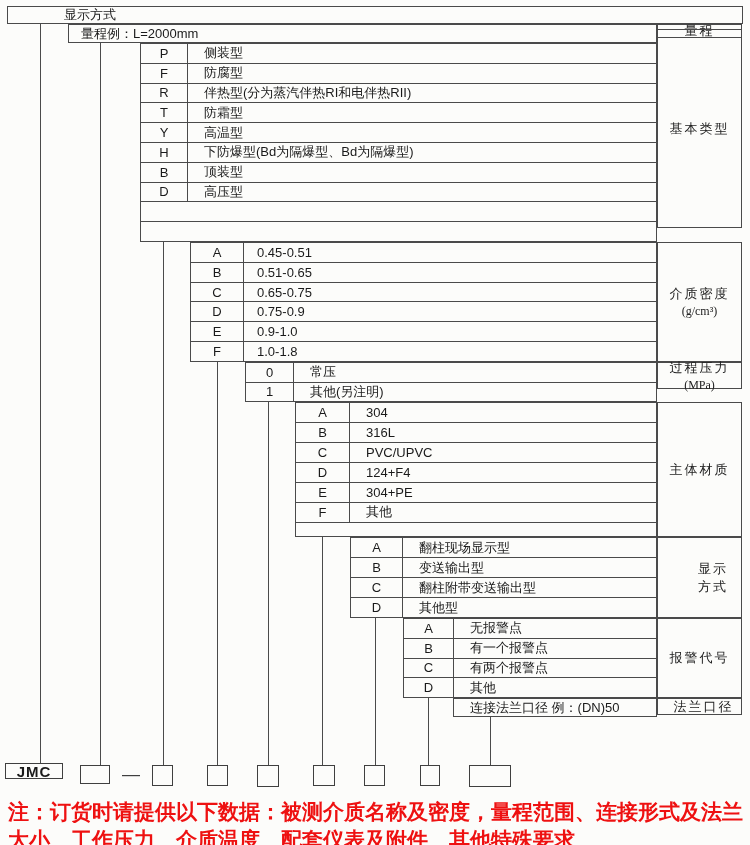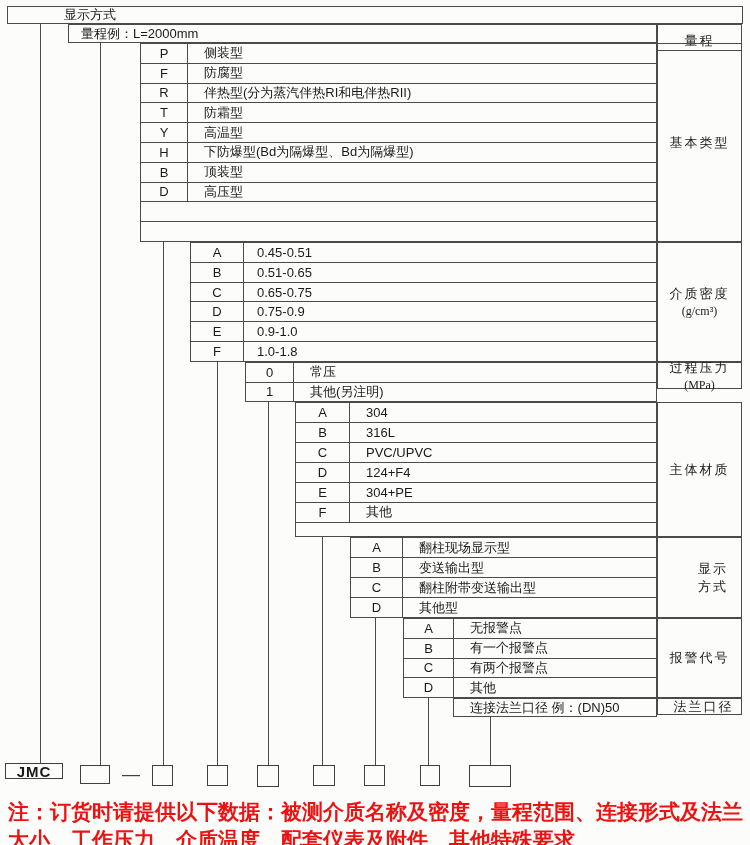--- a/index.html
+++ b/index.html
@@ -45,21 +45,21 @@
 
 <div id="stage">
 
   <div class="hdr" style="left:7px;top:6px;width:736px;height:18px;padding-left:56px;">
     <span>显示方式</span>
   </div>
 
   <div class="hdr" style="left:68px;top:24px;width:589px;height:19px;padding-left:12px;">
     <span>量程例：L=2000mm</span>
   </div>
-  <div class="cat" style="top:24px;height:27px;justify-content:flex-end;">
+  <div class="cat" style="top:24px;height:14px;">
     <span>量程</span>
   </div>
 
   <div class="sec" style="left:140px;top:43px;width:517px;height:199px;">
     <div class="row">
         <div class="code" style="width:46px;">P</div>
         <div class="desc">侧装型</div>
       </div>
     <div class="row">
         <div class="code" style="width:46px;">F</div>
@@ -85,21 +85,21 @@
         <div class="code" style="width:46px;">B</div>
         <div class="desc">顶装型</div>
       </div>
     <div class="row">
         <div class="code" style="width:46px;">D</div>
         <div class="desc">高压型</div>
       </div>
     <div class="row empty"></div>
     <div class="row empty"></div>
   </div>
-  <div class="cat" style="top:43px;height:199px;">
+  <div class="cat" style="top:29px;height:199px;">
     <span>基本类型</span>
   </div>
 
   <div class="sec" style="left:190px;top:242px;width:467px;height:120px;">
     <div class="row">
         <div class="code" style="width:52px;">A</div>
         <div class="desc" style="padding-left:13px;">0.45-0.51</div>
       </div>
     <div class="row">
         <div class="code" style="width:52px;">B</div>

